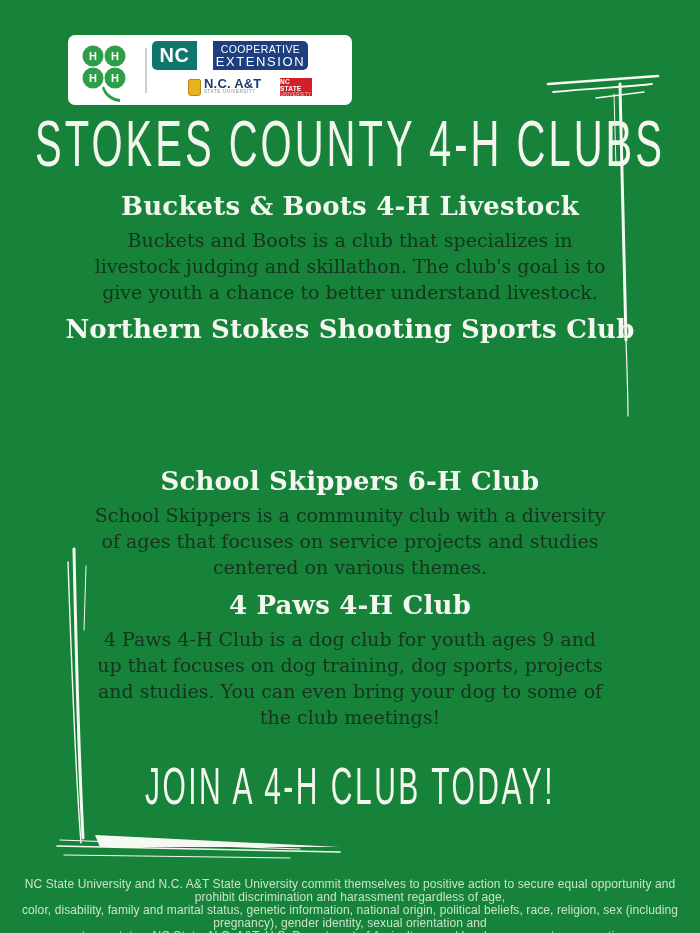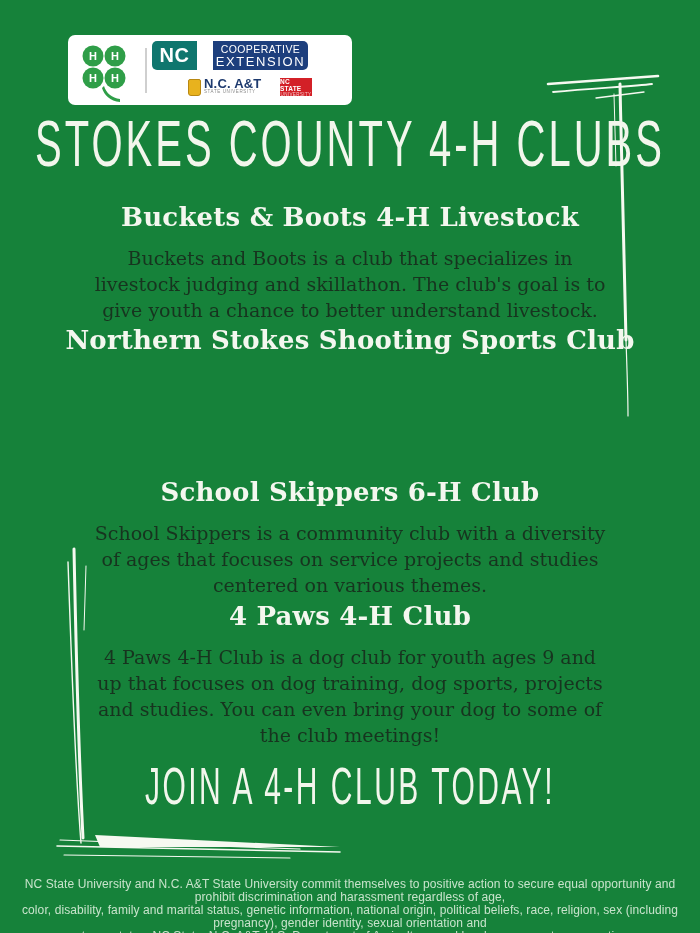--- a/index.html
+++ b/index.html
@@ -68,21 +68,21 @@
   .cta {
     top:752px; height:68px; line-height:68px;
     font-size:30px; letter-spacing:2.5px;
     transform:scaleY(1.75); transform-origin:50% 50%;
   }
   
   .club {
     position:absolute; left:40px; width:620px; text-align:center;
   }
   .club h2 {
-    margin:11px; font-family:"DejaVu Serif", serif; font-weight:bold;
+    margin:0; font-family:"DejaVu Serif", serif; font-weight:bold;
     font-size:26px; line-height:34px; color:#F4F7EF; letter-spacing:.2px;
   }
   .club p {
     margin:4px 0 0 0; font-family:"DejaVu Serif", serif;
     font-size:19px; line-height:26px; color:#17341F;
     white-space:pre-line;
   }
   .club-1 { top:189px; }
   .club-2 { top:312px; }
   .club-3 { top:464px; }

